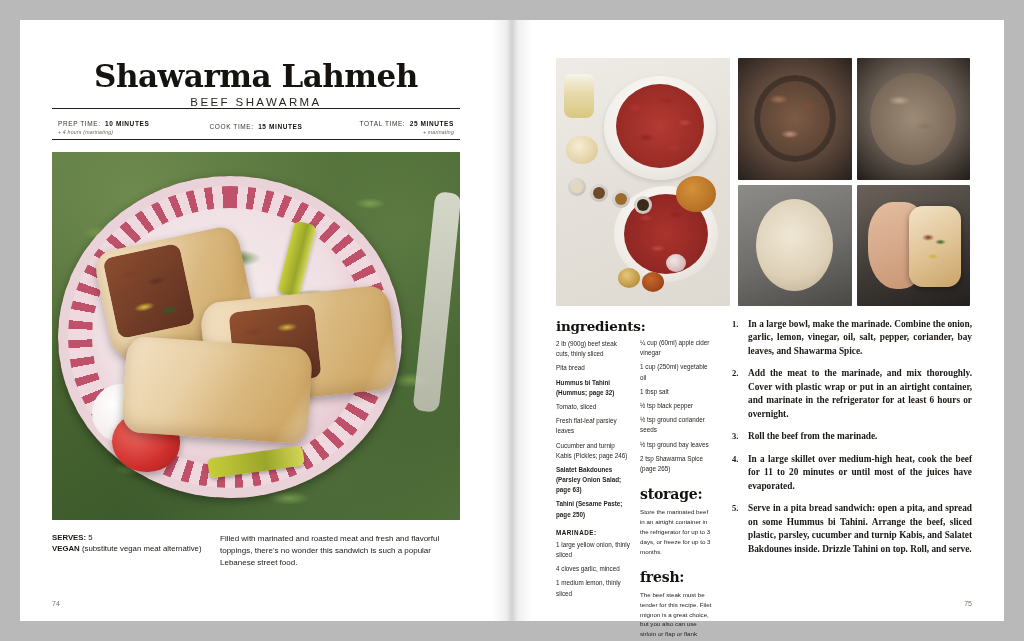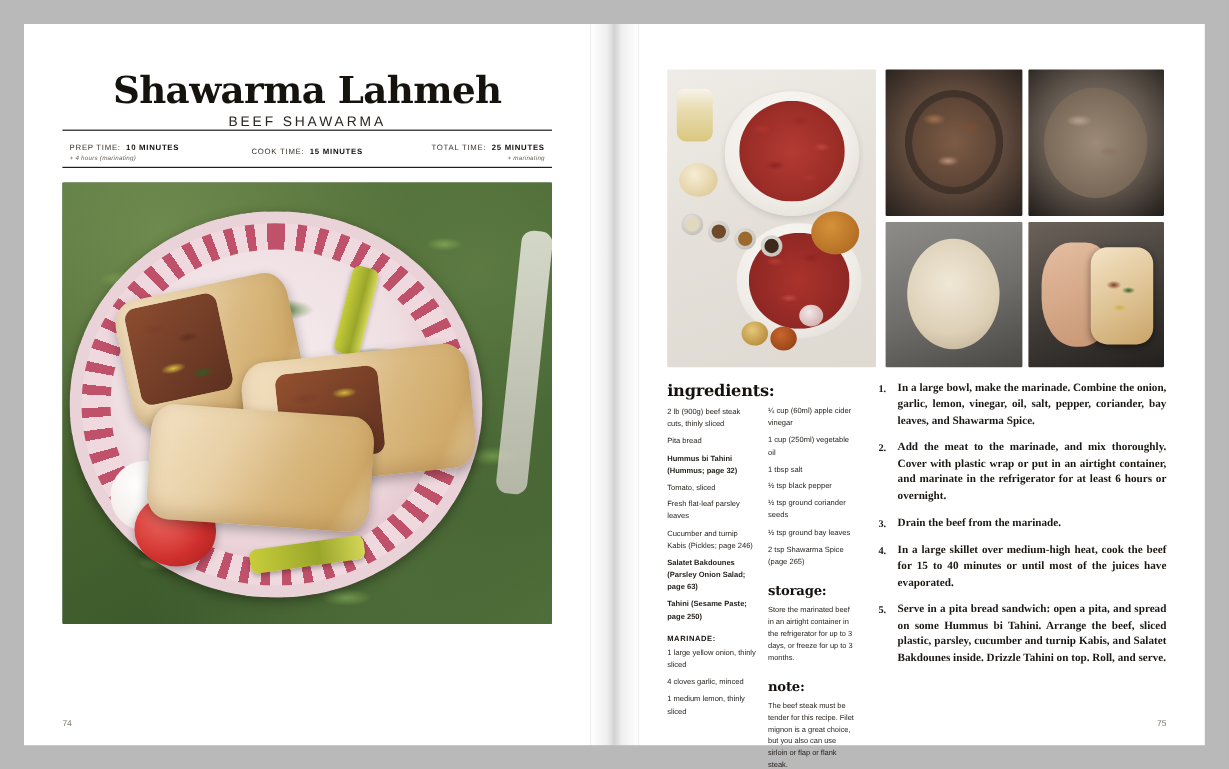--- a/index.html
+++ b/index.html
@@ -266,21 +266,21 @@
 
   .cols { position:absolute; left:24px; top:298px; right:32px; display:flex; gap:10px; }
   .col-ing { width:74px; }
   .col-ing2 { width:74px; }
   .col-steps { flex:1; padding-left:8px; }
   h2.sec {
     font-family:"DejaVu Serif", serif;
     font-size:13.5px; font-weight:bold; color:#14110e;
     margin:0 0 5px 0; letter-spacing:-0.2px;
   }
-  h2.sec.small { font-size:11px; margin-top:12px; }
+  h2.sec.small { font-size:14px; margin-top:12px; }
   .ing-list { list-style:none; margin:0; padding:0;
     font-family:"Liberation Sans", sans-serif; font-size:6.3px; line-height:1.62; color:#221e1a; }
   .ing-list li { margin-bottom:4px; }
   .ing-list li.b { font-weight:bold; }
   .sub-head { font-family:"Liberation Sans", sans-serif; font-size:6.3px; font-weight:bold;
     letter-spacing:0.5px; color:#14110e; margin:9px 0 4px 0; }
   .note-body { font-family:"Liberation Sans", sans-serif; font-size:6.2px; line-height:1.6; color:#221e1a; }
 
   ol.steps { margin:0; padding:0; list-style:none; counter-reset:st; }
   ol.steps li {
@@ -332,20 +332,31 @@
         <div class="filling"></div>
         <div class="wrap2"></div>
         <div class="filling2"></div>
         <div class="wrap3"></div>
         <div class="pickle2"></div>
       </div>
       <div class="fork"></div>
     </div>
 
     <div class="serves-block">
+      <div class="serves-col">
+        <div>
+          <b>SERVES:</b>
+          <span>5</span>
+        </div>
+        <div>
+          <b>VEGAN</b>
+          <span>(substitute vegan meat alternative)</span>
+        </div>
+      </div>
+      <div class="desc-col">Filled with marinated and roasted meat and fresh and flavorful toppings, there's no wonder this sandwich is such a popular Lebanese street food.</div>
     </div>
 
     <div class="folio folio-l">74</div>
   </div>
 
   <div class="gutter"></div>
 
   <div class="page page-right">
     <div class="rp">
 
@@ -413,30 +424,30 @@
             <li>¼ cup (60ml) apple cider vinegar</li>
             <li>1 cup (250ml) vegetable oil</li>
             <li>1 tbsp salt</li>
             <li>½ tsp black pepper</li>
             <li>½ tsp ground coriander seeds</li>
             <li>½ tsp ground bay leaves</li>
             <li>2 tsp Shawarma Spice (page 265)</li>
           </ul>
           <h2 class="sec small">storage:</h2>
           <div class="note-body">Store the marinated beef in an airtight container in the refrigerator for up to 3 days, or freeze for up to 3 months.</div>
-          <h2 class="sec small">note:</h2>
+          <h2 class="sec small">fresh:</h2>
           <div class="note-body">The beef steak must be tender for this recipe. Filet mignon is a great choice, but you also can use sirloin or flap or flank steak.</div>
         </div>
 
         <div class="col-steps">
           <ol class="steps">
             <li>In a large bowl, make the marinade. Combine the onion, garlic, lemon, vinegar, oil, salt, pepper, coriander, bay leaves, and Shawarma Spice.</li>
             <li>Add the meat to the marinade, and mix thoroughly. Cover with plastic wrap or put in an airtight container, and marinate in the refrigerator for at least 6 hours or overnight.</li>
-            <li>Drain the beef from the marinade.</li>
-            <li>In a large skillet over medium-high heat, cook the beef for 15 to 40 minutes or until most of the juices have evaporated.</li>
+            <li>Roll the beef from the marinade.</li>
+            <li>In a large skillet over medium-high heat, cook the beef for 11 to 20 minutes or until most of the juices have evaporated.</li>
             <li>Serve in a pita bread sandwich: open a pita, and spread on some Hummus bi Tahini. Arrange the beef, sliced plastic, parsley, cucumber and turnip Kabis, and Salatet Bakdounes inside. Drizzle Tahini on top. Roll, and serve.</li>
           </ol>
         </div>
 
       </div>
 
       <div class="folio folio-r">75</div>
     </div>
   </div>
 

